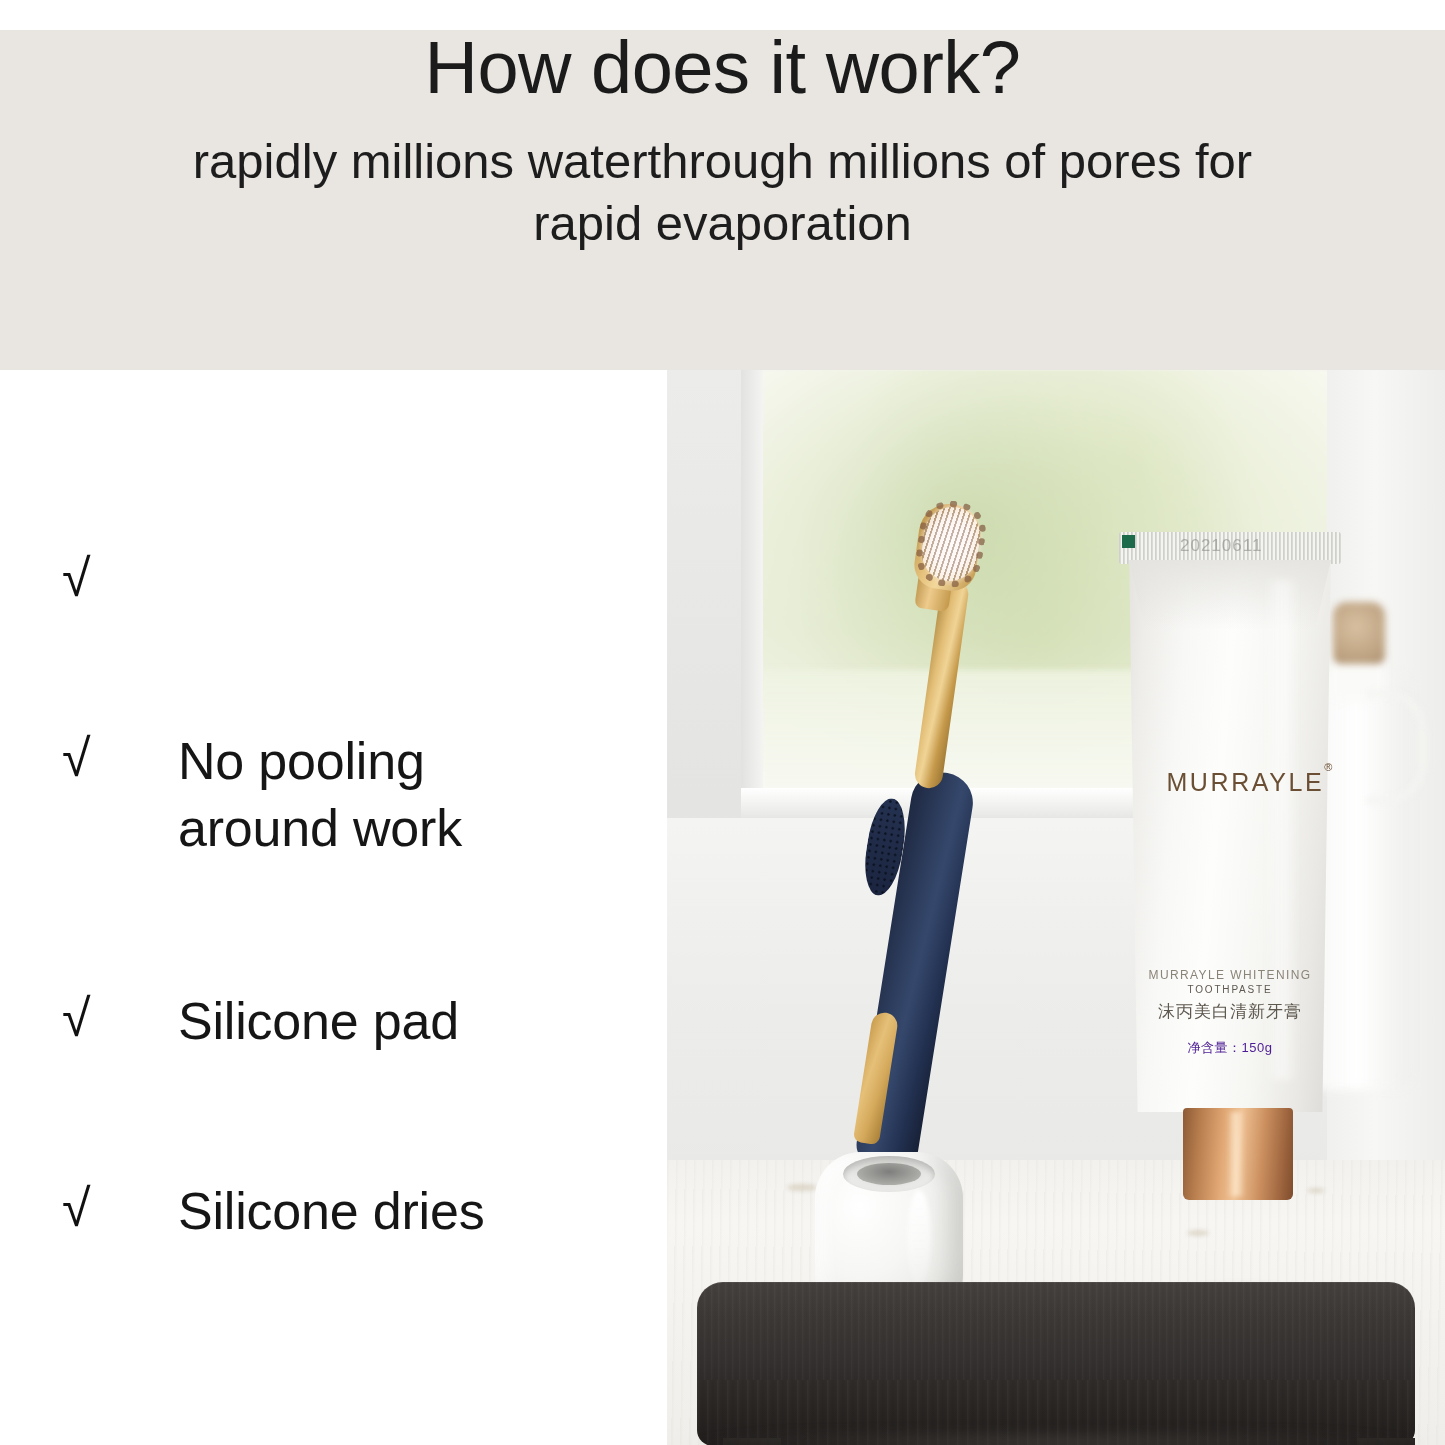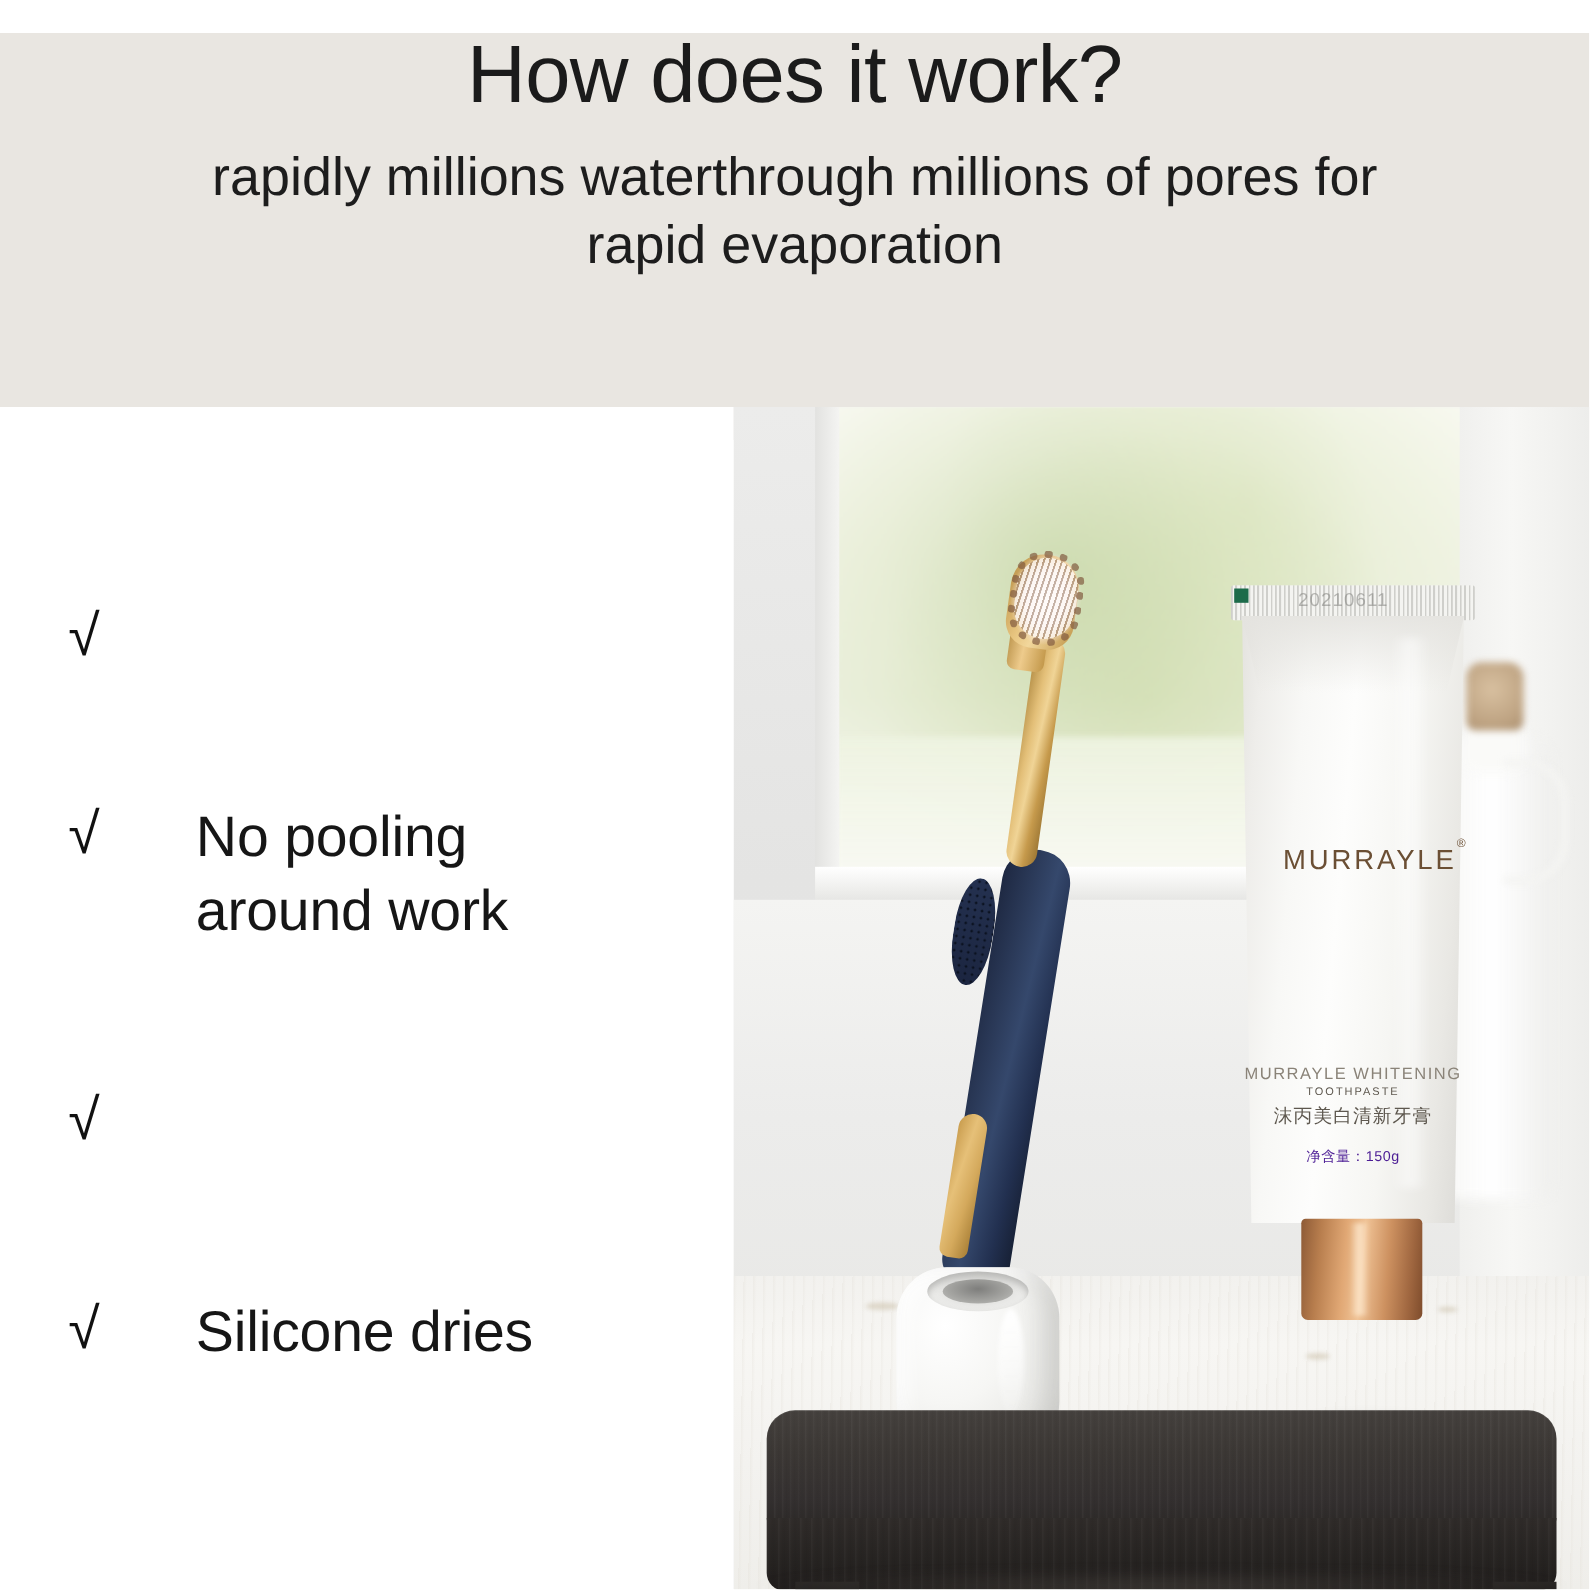--- a/index.html
+++ b/index.html
@@ -291,21 +291,21 @@
     text-align:right;
     font-size:25px;font-weight:400;letter-spacing:2.6px;
     color:#6b4f34;
     font-family:"Liberation Sans",sans-serif;
   }
   .tube-brand sup{font-size:11px;top:-11px;position:relative;}
   .tube-sub{
     position:absolute;left:458px;top:598px;width:210px;
     text-align:center;color:#8a8378;
   }
-  .tube-sub .l1{font-size:15px;letter-spacing:1.4px;}
+  .tube-sub .l1{font-size:12px;letter-spacing:1.4px;}
   .tube-sub .l2{font-size:10px;letter-spacing:1.8px;font-weight:400;color:#5e584f;margin-top:2px;}
   .tube-sub .l3{font-size:17px;letter-spacing:1px;color:#5e584f;margin-top:5px;
                 font-family:"DejaVu Sans",sans-serif;}
   .tube-sub .l4{font-size:13px;letter-spacing:0.5px;color:#4c1d95;margin-top:16px;
                 font-family:Liberation Sans, sans-serif;text-align:center;}
   .tube-cap{
     position:absolute;left:516px;top:738px;width:110px;height:92px;
     background:linear-gradient(95deg,
       #8d5a36 0%, #b87e4e 16%, #e1a875 36%, #f0c396 50%,
       #cd9160 70%, #a06740 88%, #7e4c2c 100%);
@@ -344,20 +344,21 @@
     </div>
 
     <div class="feat feat-1">
       <span class="check">√</span>
       <span class="label" style="white-space:pre-line;">No pooling
 around work</span>
     </div>
 
     <div class="feat feat-2">
       <span class="check">√</span>
+      <span class="label">Silicone pad</span>
     </div>
 
     <div class="feat feat-3">
       <span class="check">√</span>
       <span class="label">Silicone dries</span>
     </div>
 
   </div>
 
   <div class="photo">

